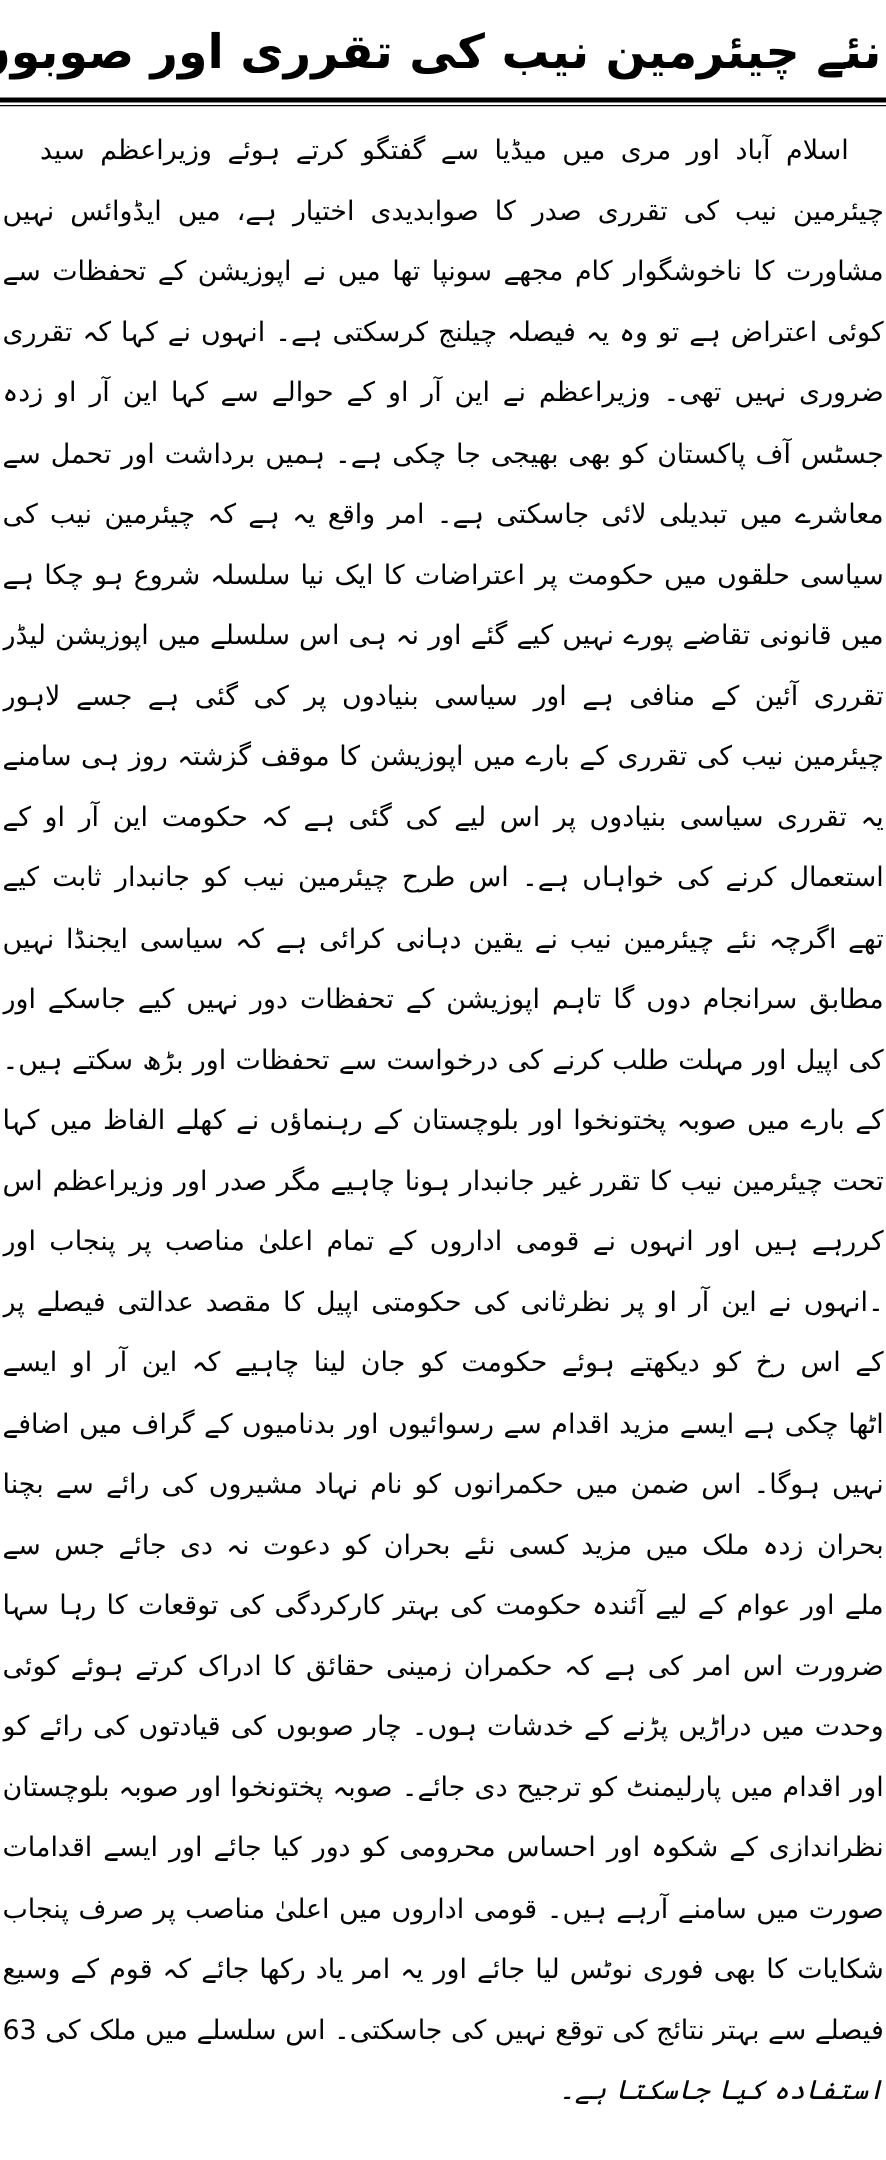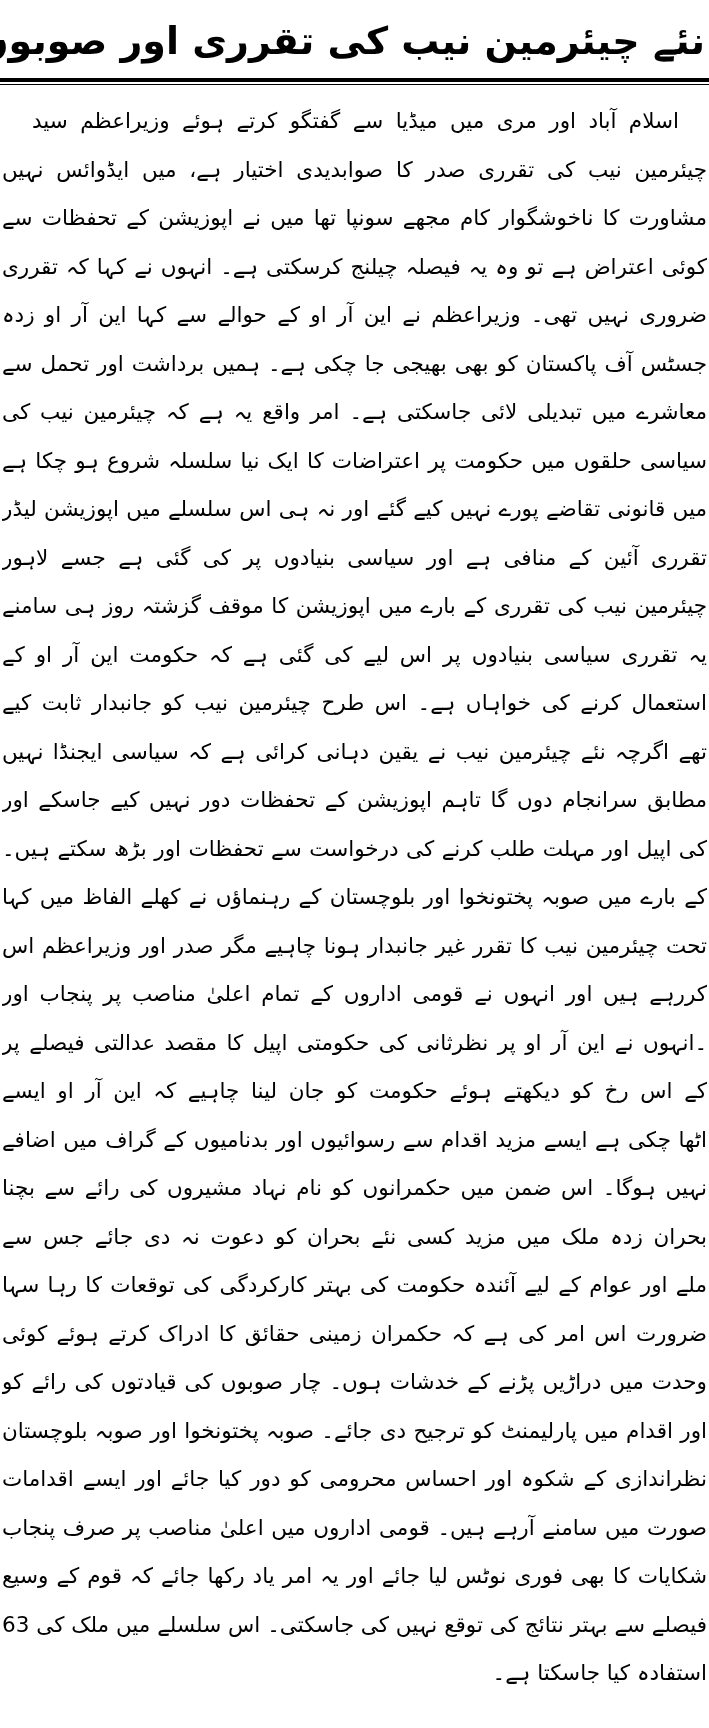--- a/index.html
+++ b/index.html
@@ -50,20 +50,21 @@
     text-justify: inter-word;
     white-space: normal;
   }
   .article-line.first {
     padding-right: 28px;
     padding-left: 30px;
   }
   .article-line.last {
     text-align: right;
     text-align-last: right;
+    font-style: italic;
   }
 </style>
 </head>
 <body>
 
 <div class="page">
 
   <h1 class="headline">نئے چیئرمین نیب کی تقرری اور صوبوں کے تحفظات</h1>
 
   <div class="headline-divider"></div>

